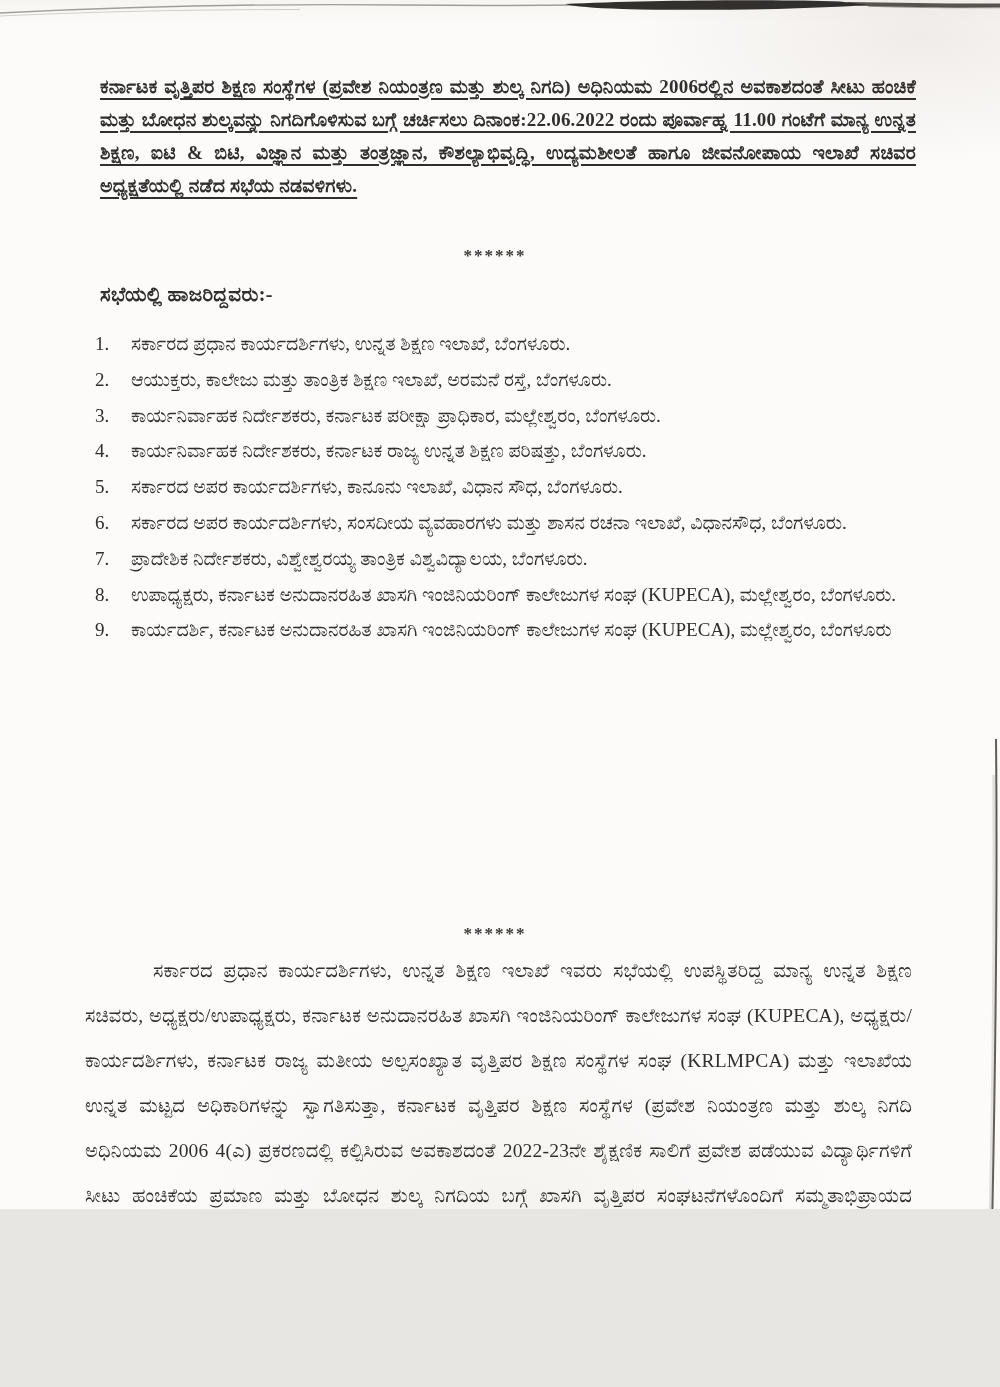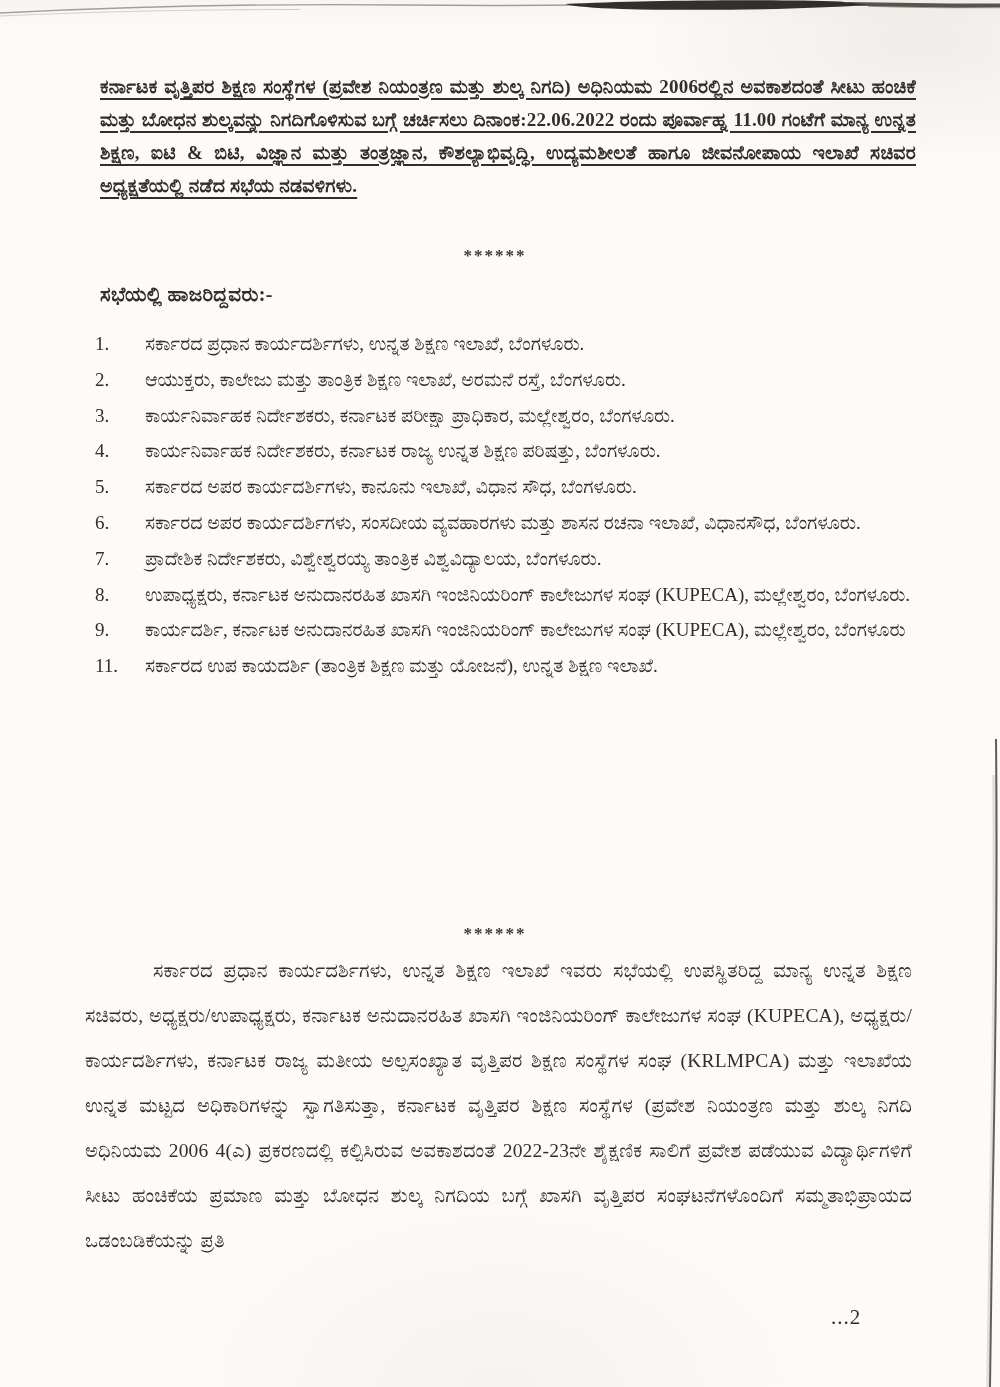--- a/index.html
+++ b/index.html
@@ -1,18 +1,18 @@
 <!DOCTYPE html>
 <html><head>
 <meta charset="utf-8">
 <style>
   html,body{margin:0;padding:0;background:#e8e6e2;}
   .page{
     position:relative;
-    width:1000px;height:1387px;
+    width:1000px;height:1209px;
     margin:0 auto;
     background:
       radial-gradient(ellipse 420px 180px at 92% 3%, rgba(213,201,196,0.30), rgba(213,201,196,0) 70%),
       radial-gradient(ellipse 500px 300px at 50% 100%, rgba(226,220,212,0.25), rgba(226,220,212,0) 70%),
       linear-gradient(180deg, #f7f5f1 0%, #fcfbf9 2%, #fcfbf9 100%);
     overflow:hidden;
     font-family:"Liberation Serif","DejaVu Serif",serif;
     color:var(--ink,#312e2b);
   }
   .artifact{position:absolute;pointer-events:none;}
@@ -35,21 +35,21 @@
     position:absolute;left:100px;top:283px;
     font-size:20px;font-weight:bold;letter-spacing:0.3px;
   }
   .attendees{
     position:absolute;left:95px;top:326px;width:822px;
     list-style:none;margin:0;padding:0;
     font-size:19px;line-height:35.8px;
   }
   .attendee-row{display:flex;align-items:flex-start;}
   .attendee-num{flex:0 0 36px;text-align:left;}
-  .attendee-text{flex:1;text-align:justify;margin-left:14px;}
+  .attendee-text{flex:1;text-align:justify;}
   .body-para{
     position:absolute;left:85px;top:948px;width:827px;
     font-size:19.5px;line-height:45px;
     text-align:justify;text-indent:68px;
     letter-spacing:0.2px;
   }
   .page-num{
     position:absolute;left:831px;top:1305px;
     font-size:21px;letter-spacing:1px;color:#2f2c29;
   }
@@ -118,24 +118,20 @@
       <span class="attendee-num">8.</span>
       <span class="attendee-text">ಉಪಾಧ್ಯಕ್ಷರು, ಕರ್ನಾಟಕ ಅನುದಾನರಹಿತ ಖಾಸಗಿ ಇಂಜಿನಿಯರಿಂಗ್ ಕಾಲೇಜುಗಳ ಸಂಘ (KUPECA), ಮಲ್ಲೇಶ್ವರಂ, ಬೆಂಗಳೂರು.</span>
     </li>
 
     <li class="attendee-row">
       <span class="attendee-num">9.</span>
       <span class="attendee-text">ಕಾರ್ಯದರ್ಶಿ, ಕರ್ನಾಟಕ ಅನುದಾನರಹಿತ ಖಾಸಗಿ ಇಂಜಿನಿಯರಿಂಗ್ ಕಾಲೇಜುಗಳ ಸಂಘ (KUPECA), ಮಲ್ಲೇಶ್ವರಂ, ಬೆಂಗಳೂರು</span>
     </li>
 
 
-    <li class="attendee-row">
-      <span class="attendee-num">11.</span>
-      <span class="attendee-text">ಸರ್ಕಾರದ ಉಪ ಕಾಯದರ್ಶಿ (ತಾಂತ್ರಿಕ ಶಿಕ್ಷಣ ಮತ್ತು ಯೋಜನೆ), ಉನ್ನತ ಶಿಕ್ಷಣ ಇಲಾಖೆ.</span>
-    </li>
 
   </ol>
 
   <div class="stars bottom">******</div>
 
   <div class="body-para">ಸರ್ಕಾರದ ಪ್ರಧಾನ ಕಾರ್ಯದರ್ಶಿಗಳು, ಉನ್ನತ ಶಿಕ್ಷಣ ಇಲಾಖೆ ಇವರು ಸಭೆಯಲ್ಲಿ ಉಪಸ್ಥಿತರಿದ್ದ ಮಾನ್ಯ ಉನ್ನತ ಶಿಕ್ಷಣ ಸಚಿವರು, ಅಧ್ಯಕ್ಷರು/ಉಪಾಧ್ಯಕ್ಷರು, ಕರ್ನಾಟಕ ಅನುದಾನರಹಿತ ಖಾಸಗಿ ಇಂಜಿನಿಯರಿಂಗ್ ಕಾಲೇಜುಗಳ ಸಂಘ (KUPECA), ಅಧ್ಯಕ್ಷರು/ಕಾರ್ಯದರ್ಶಿಗಳು, ಕರ್ನಾಟಕ ರಾಜ್ಯ ಮತೀಯ ಅಲ್ಪಸಂಖ್ಯಾತ ವೃತ್ತಿಪರ ಶಿಕ್ಷಣ ಸಂಸ್ಥೆಗಳ ಸಂಘ (KRLMPCA) ಮತ್ತು ಇಲಾಖೆಯ ಉನ್ನತ ಮಟ್ಟದ ಅಧಿಕಾರಿಗಳನ್ನು ಸ್ವಾಗತಿಸುತ್ತಾ, ಕರ್ನಾಟಕ ವೃತ್ತಿಪರ ಶಿಕ್ಷಣ ಸಂಸ್ಥೆಗಳ (ಪ್ರವೇಶ ನಿಯಂತ್ರಣ ಮತ್ತು ಶುಲ್ಕ ನಿಗದಿ ಅಧಿನಿಯಮ 2006 4(ಎ) ಪ್ರಕರಣದಲ್ಲಿ ಕಲ್ಪಿಸಿರುವ ಅವಕಾಶದಂತೆ 2022-23ನೇ ಶೈಕ್ಷಣಿಕ ಸಾಲಿಗೆ ಪ್ರವೇಶ ಪಡೆಯುವ ವಿದ್ಯಾರ್ಥಿಗಳಿಗೆ ಸೀಟು ಹಂಚಿಕೆಯ ಪ್ರಮಾಣ ಮತ್ತು ಬೋಧನ ಶುಲ್ಕ ನಿಗದಿಯ ಬಗ್ಗೆ ಖಾಸಗಿ ವೃತ್ತಿಪರ ಸಂಘಟನೆಗಳೊಂದಿಗೆ ಸಮ್ಮತಾಭಿಪ್ರಾಯದ ಒಡಂಬಡಿಕೆಯನ್ನು ಪ್ರತಿ</div>
 
   <div class="page-num">...2</div>
 
 </div>

